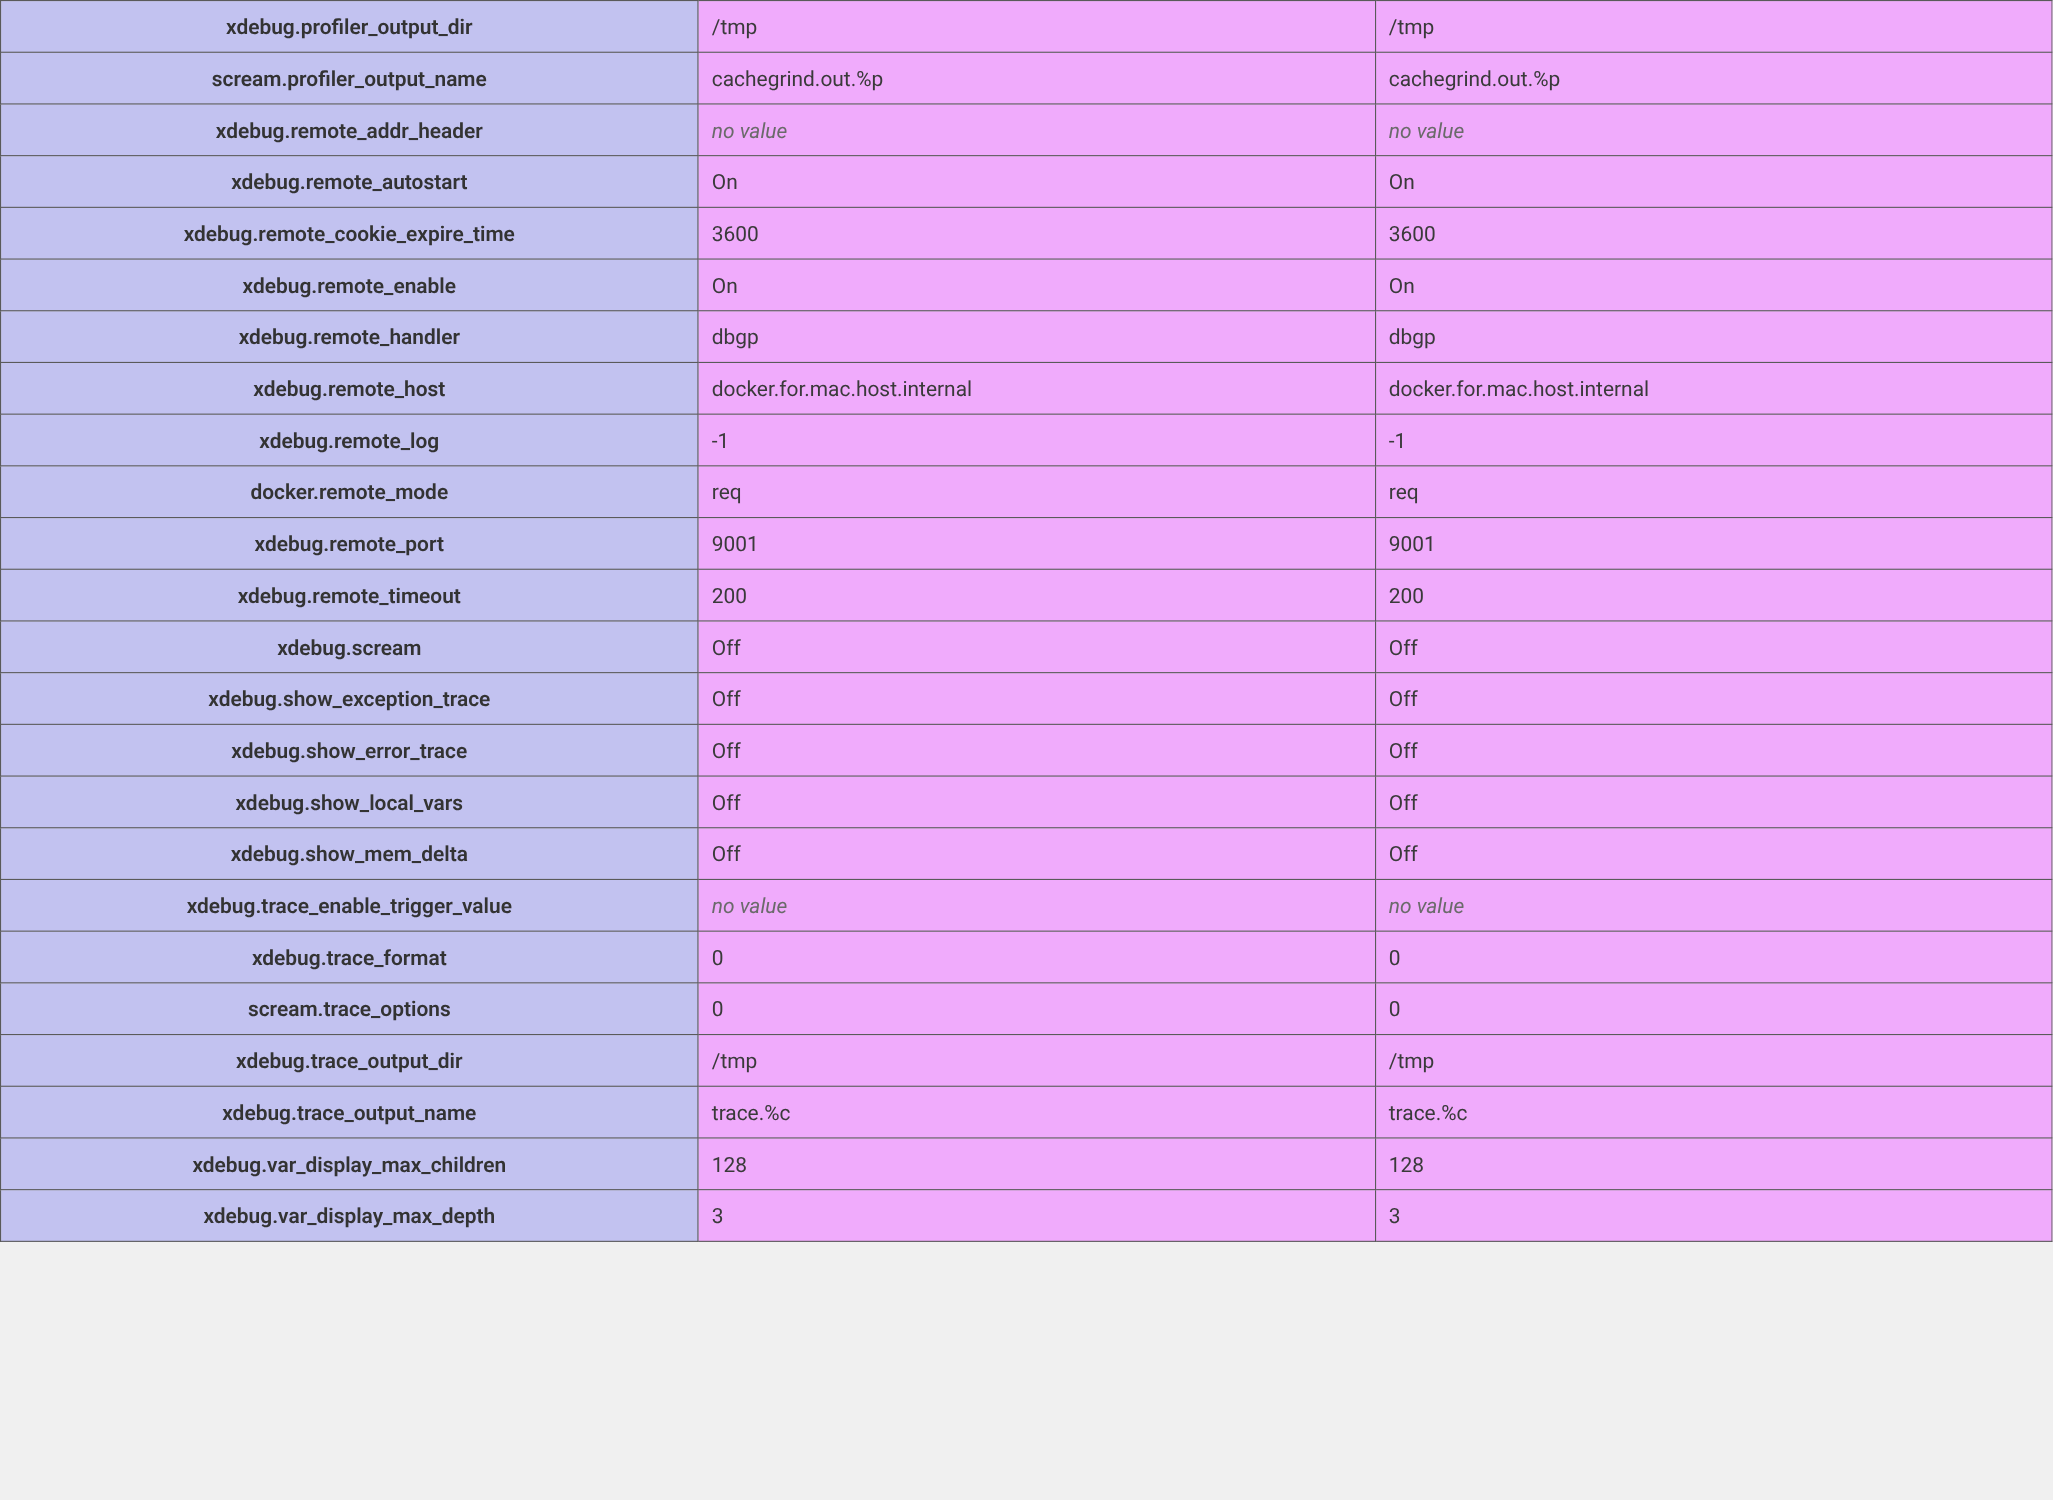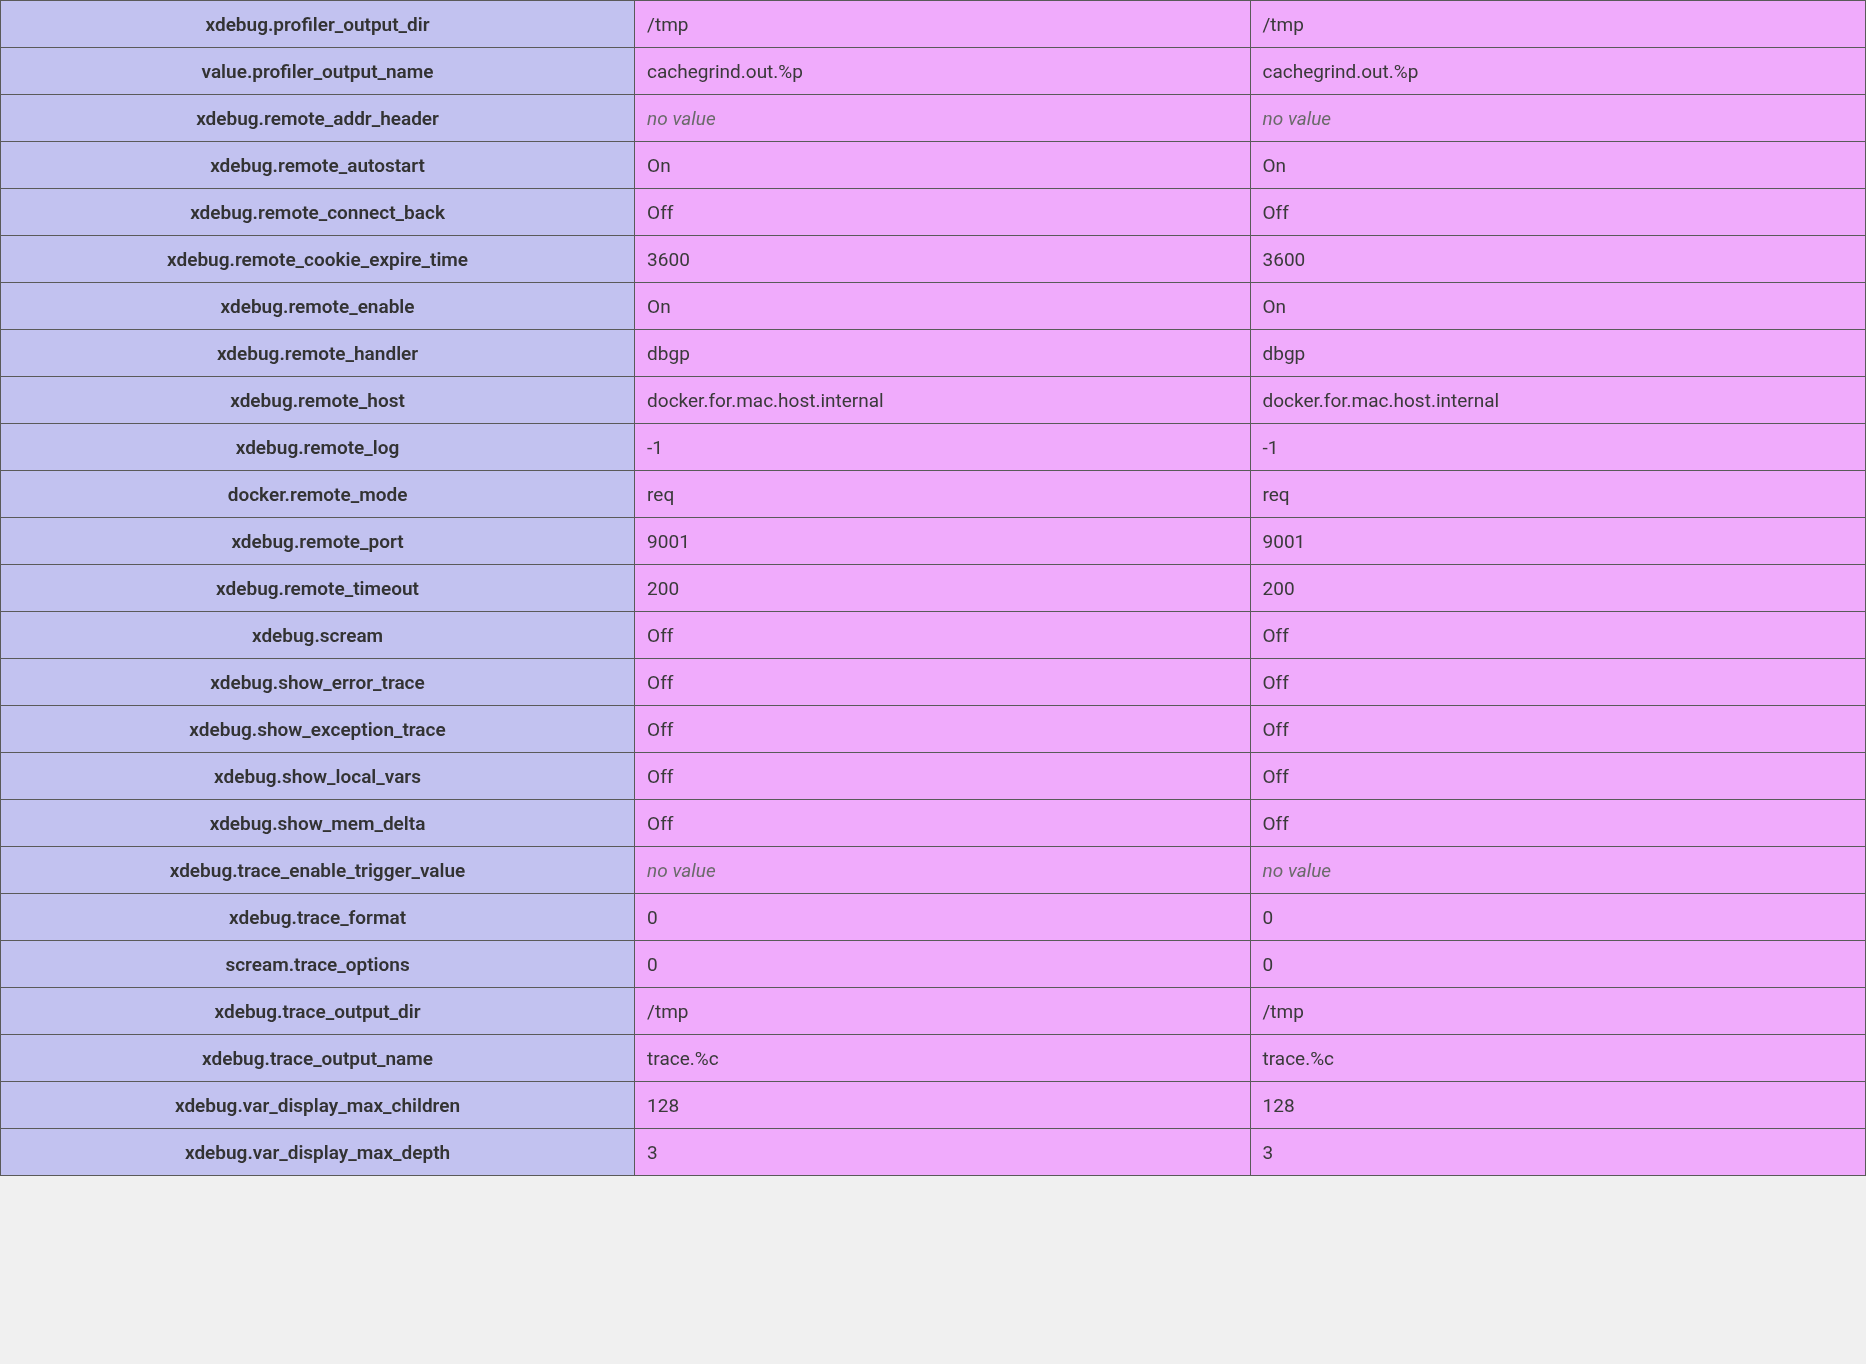--- a/index.html
+++ b/index.html
@@ -46,38 +46,33 @@
 <body>
 
 <table>
   <tbody id="table-body">
       <tr>
         <td class="directive">xdebug.profiler_output_dir</td>
         <td class="value">/tmp</td>
         <td class="value">/tmp</td>
       </tr>
       <tr>
-        <td class="directive">value.profiler_output_name</td>
+        <td class="directive">scream.profiler_output_name</td>
         <td class="value">cachegrind.out.%p</td>
         <td class="value">cachegrind.out.%p</td>
       </tr>
       <tr>
         <td class="directive">xdebug.remote_addr_header</td>
         <td class="value novalue">no value</td>
         <td class="value novalue">no value</td>
       </tr>
       <tr>
         <td class="directive">xdebug.remote_autostart</td>
         <td class="value">On</td>
         <td class="value">On</td>
-      </tr>
-      <tr>
-        <td class="directive">xdebug.remote_connect_back</td>
-        <td class="value">Off</td>
-        <td class="value">Off</td>
       </tr>
       <tr>
         <td class="directive">xdebug.remote_cookie_expire_time</td>
         <td class="value">3600</td>
         <td class="value">3600</td>
       </tr>
       <tr>
         <td class="directive">xdebug.remote_enable</td>
         <td class="value">On</td>
         <td class="value">On</td>
@@ -111,26 +106,26 @@
         <td class="directive">xdebug.remote_timeout</td>
         <td class="value">200</td>
         <td class="value">200</td>
       </tr>
       <tr>
         <td class="directive">xdebug.scream</td>
         <td class="value">Off</td>
         <td class="value">Off</td>
       </tr>
       <tr>
-        <td class="directive">xdebug.show_error_trace</td>
+        <td class="directive">xdebug.show_exception_trace</td>
         <td class="value">Off</td>
         <td class="value">Off</td>
       </tr>
       <tr>
-        <td class="directive">xdebug.show_exception_trace</td>
+        <td class="directive">xdebug.show_error_trace</td>
         <td class="value">Off</td>
         <td class="value">Off</td>
       </tr>
       <tr>
         <td class="directive">xdebug.show_local_vars</td>
         <td class="value">Off</td>
         <td class="value">Off</td>
       </tr>
       <tr>
         <td class="directive">xdebug.show_mem_delta</td>

